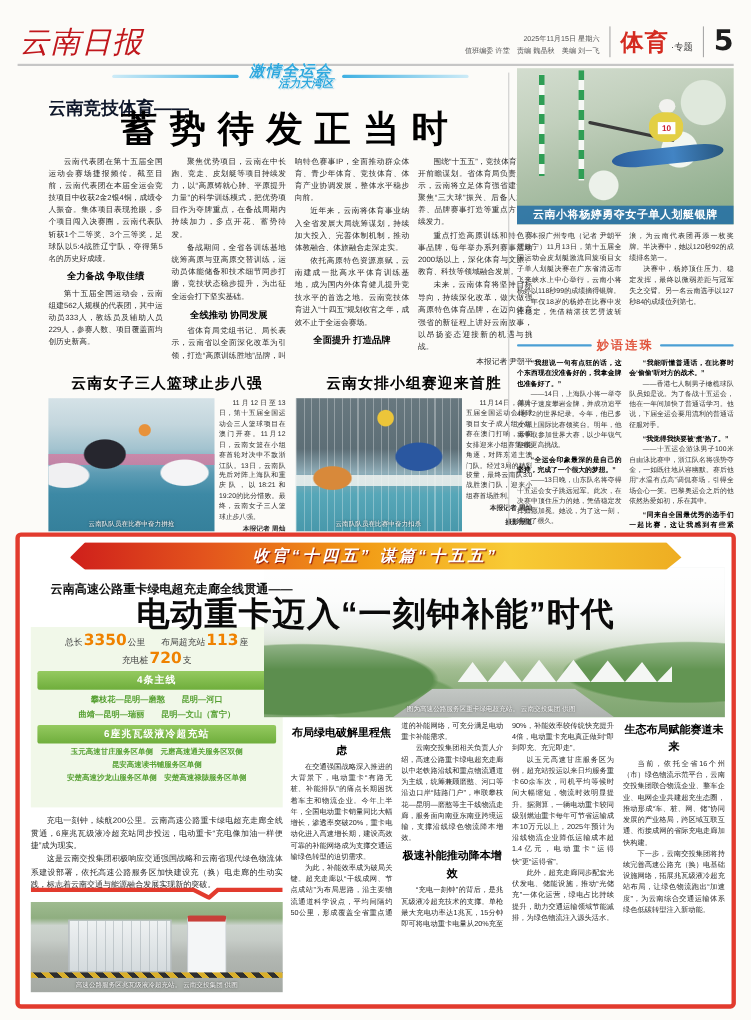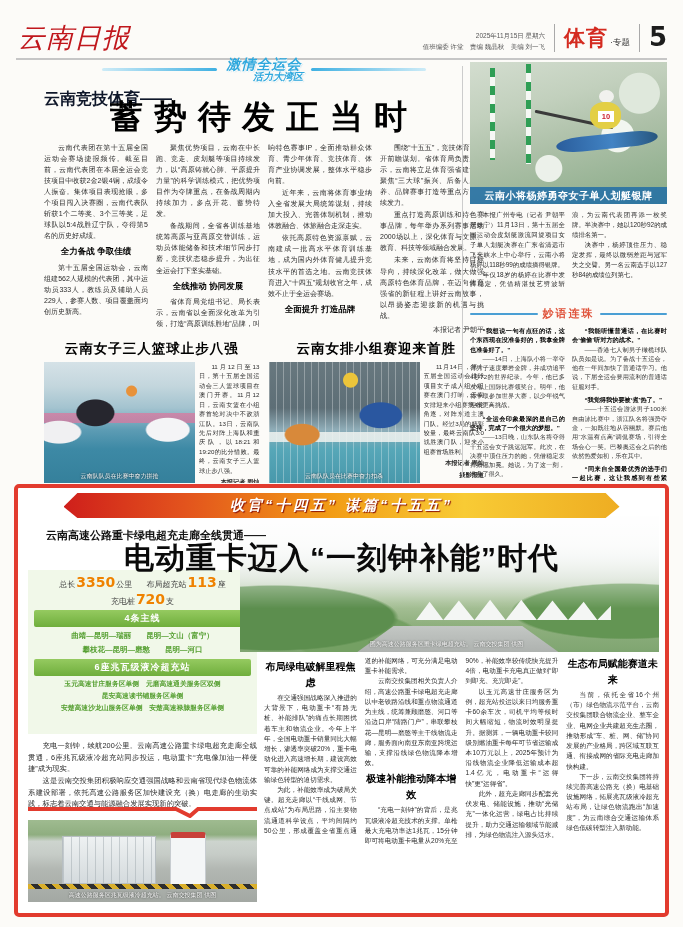--- a/index.html
+++ b/index.html
@@ -292,22 +292,22 @@
       <div class="info-stats">
         <span>总长</span><b class="num">3350</b><span>公里</span>
         <span class="gap"></span>
         <span>布局超充站</span><b class="num">113</b><span>座</span>
       </div>
       <div class="info-stats">
         <span>充电桩</span><b class="num">720</b><span>支</span>
       </div>
       <div class="info-bar">4条主线</div>
       <div class="info-routes">
+        <div>攀枝花—昆明—磨憨　　昆明—河口</div>
         <div>曲靖—昆明—瑞丽　　昆明—文山（富宁）</div>
-        <div>攀枝花—昆明—磨憨　　昆明—河口</div>
       </div>
       <div class="info-bar">6座兆瓦级液冷超充站</div>
       <div class="info-stations">
         <div>玉元高速甘庄服务区单侧　元磨高速通关服务区双侧</div>
         <div>昆安高速读书铺服务区单侧</div>
         <div>安楚高速沙龙山服务区单侧　安楚高速禄脿服务区单侧</div>
       </div>
     </div>
 
     <div class="feature-intro">

